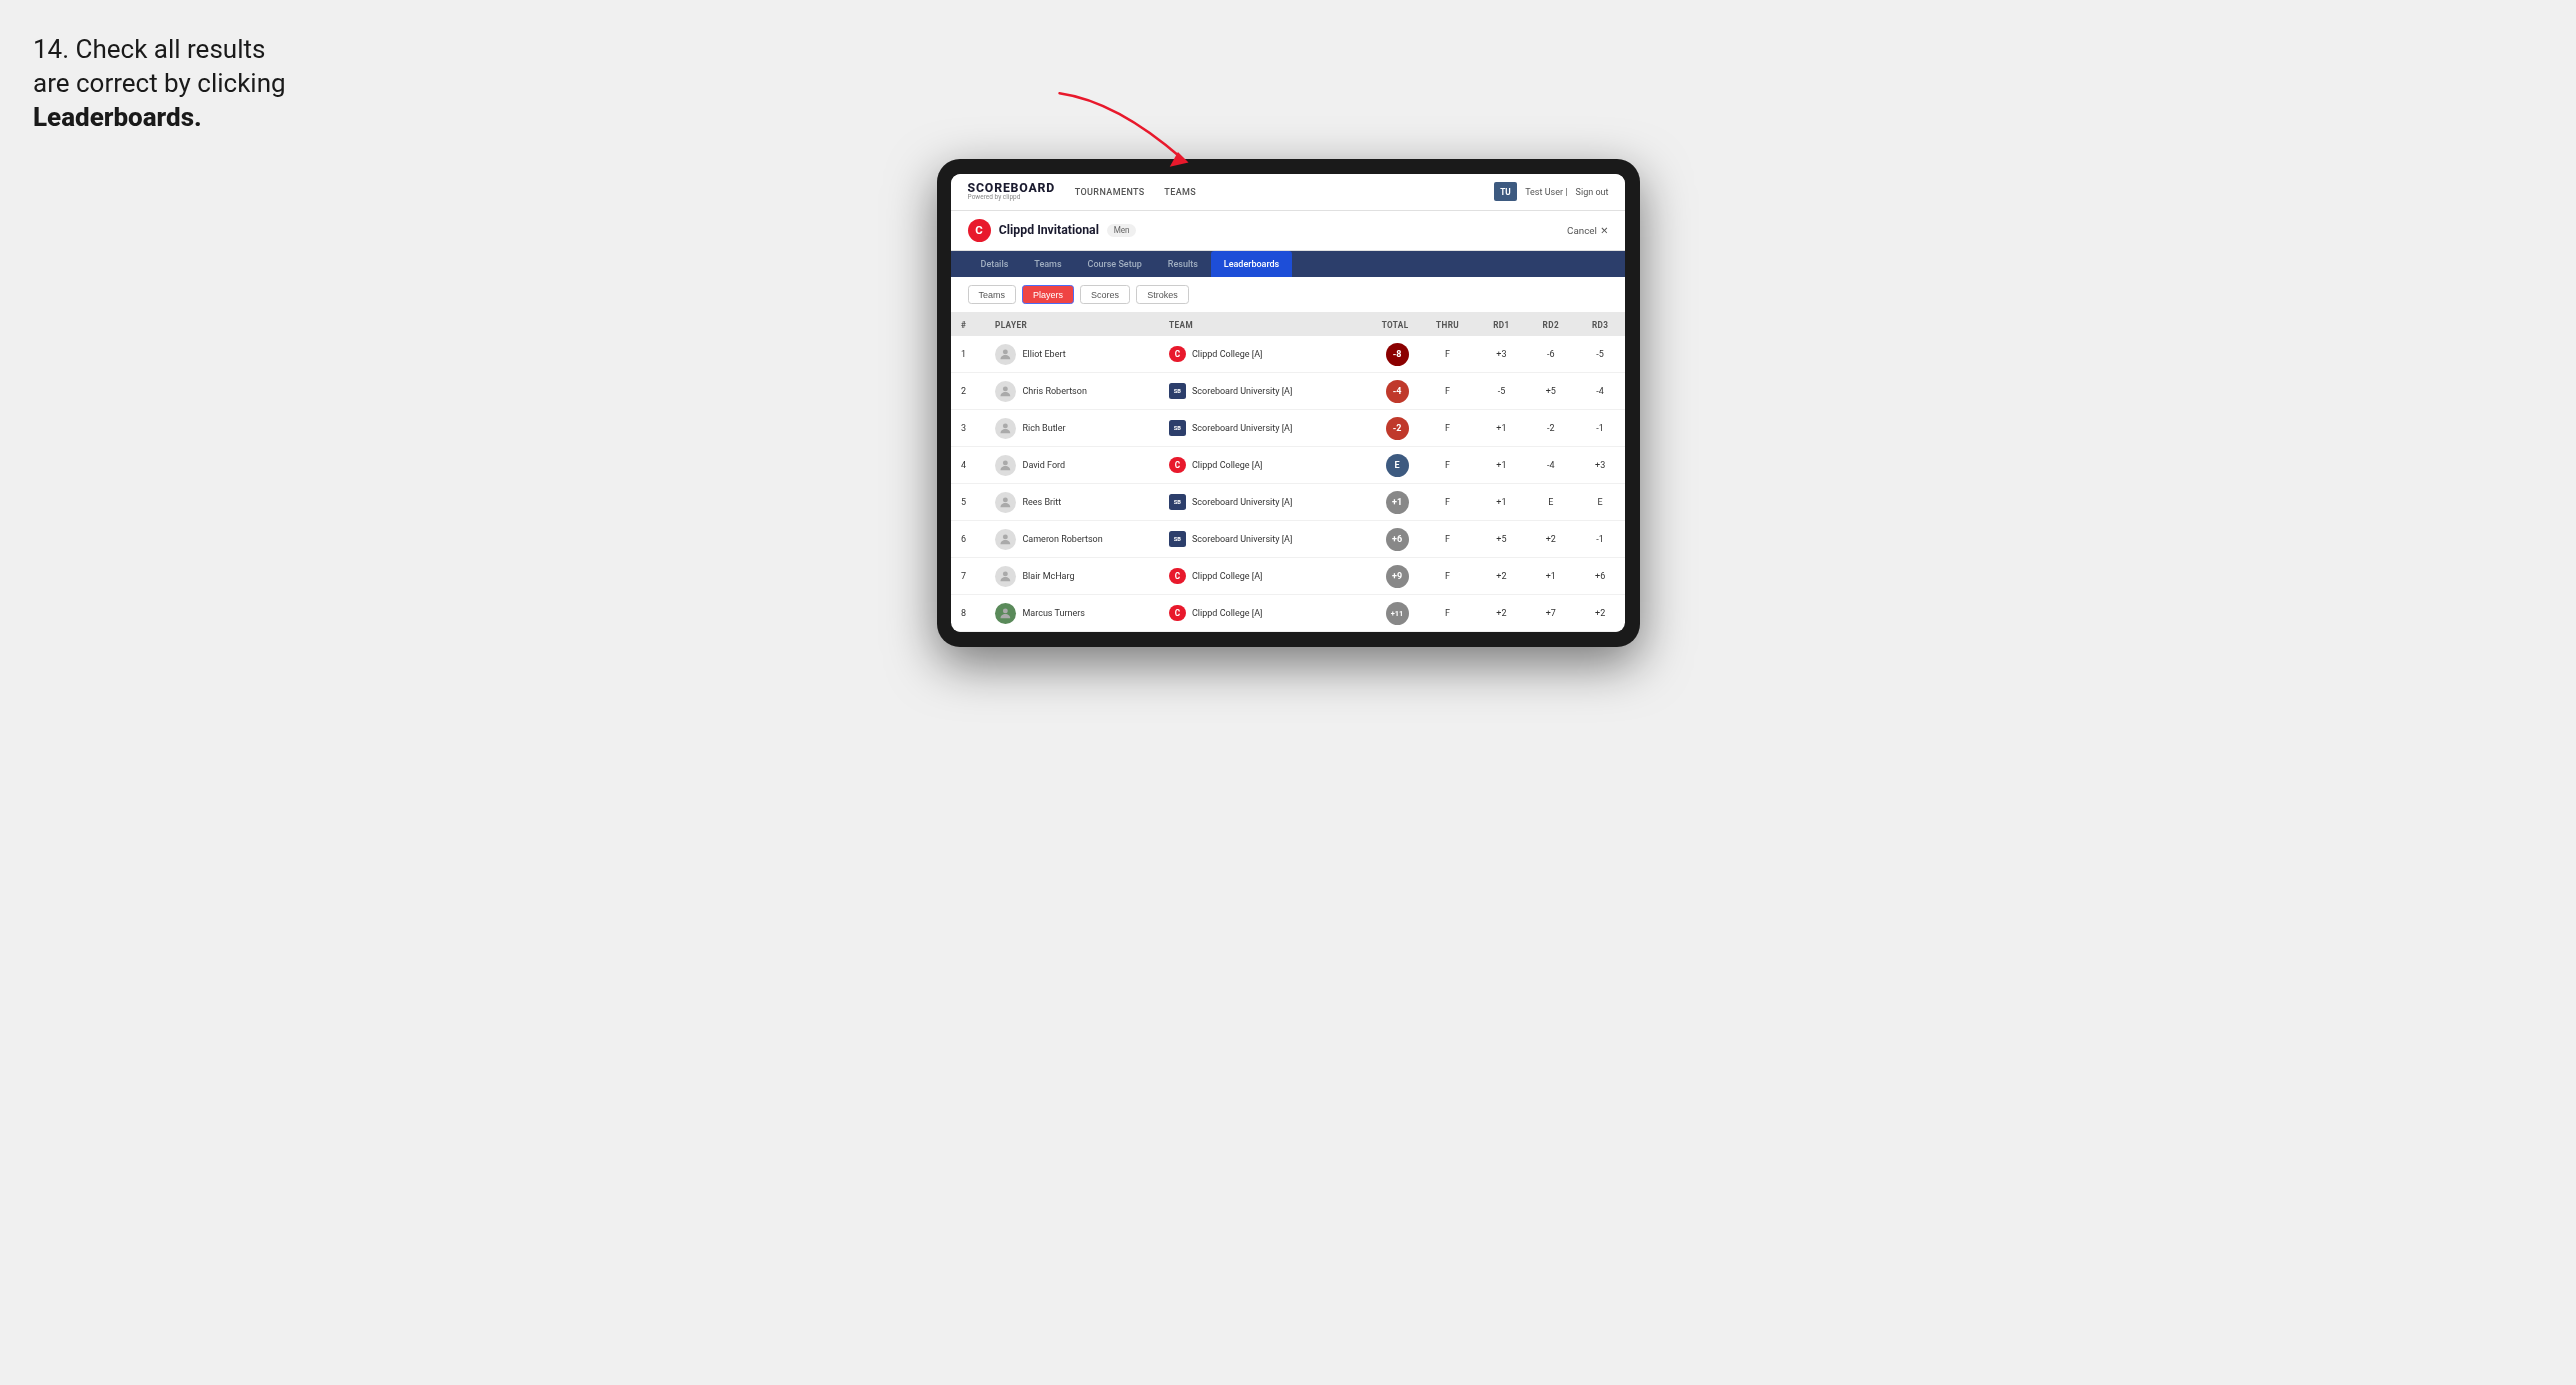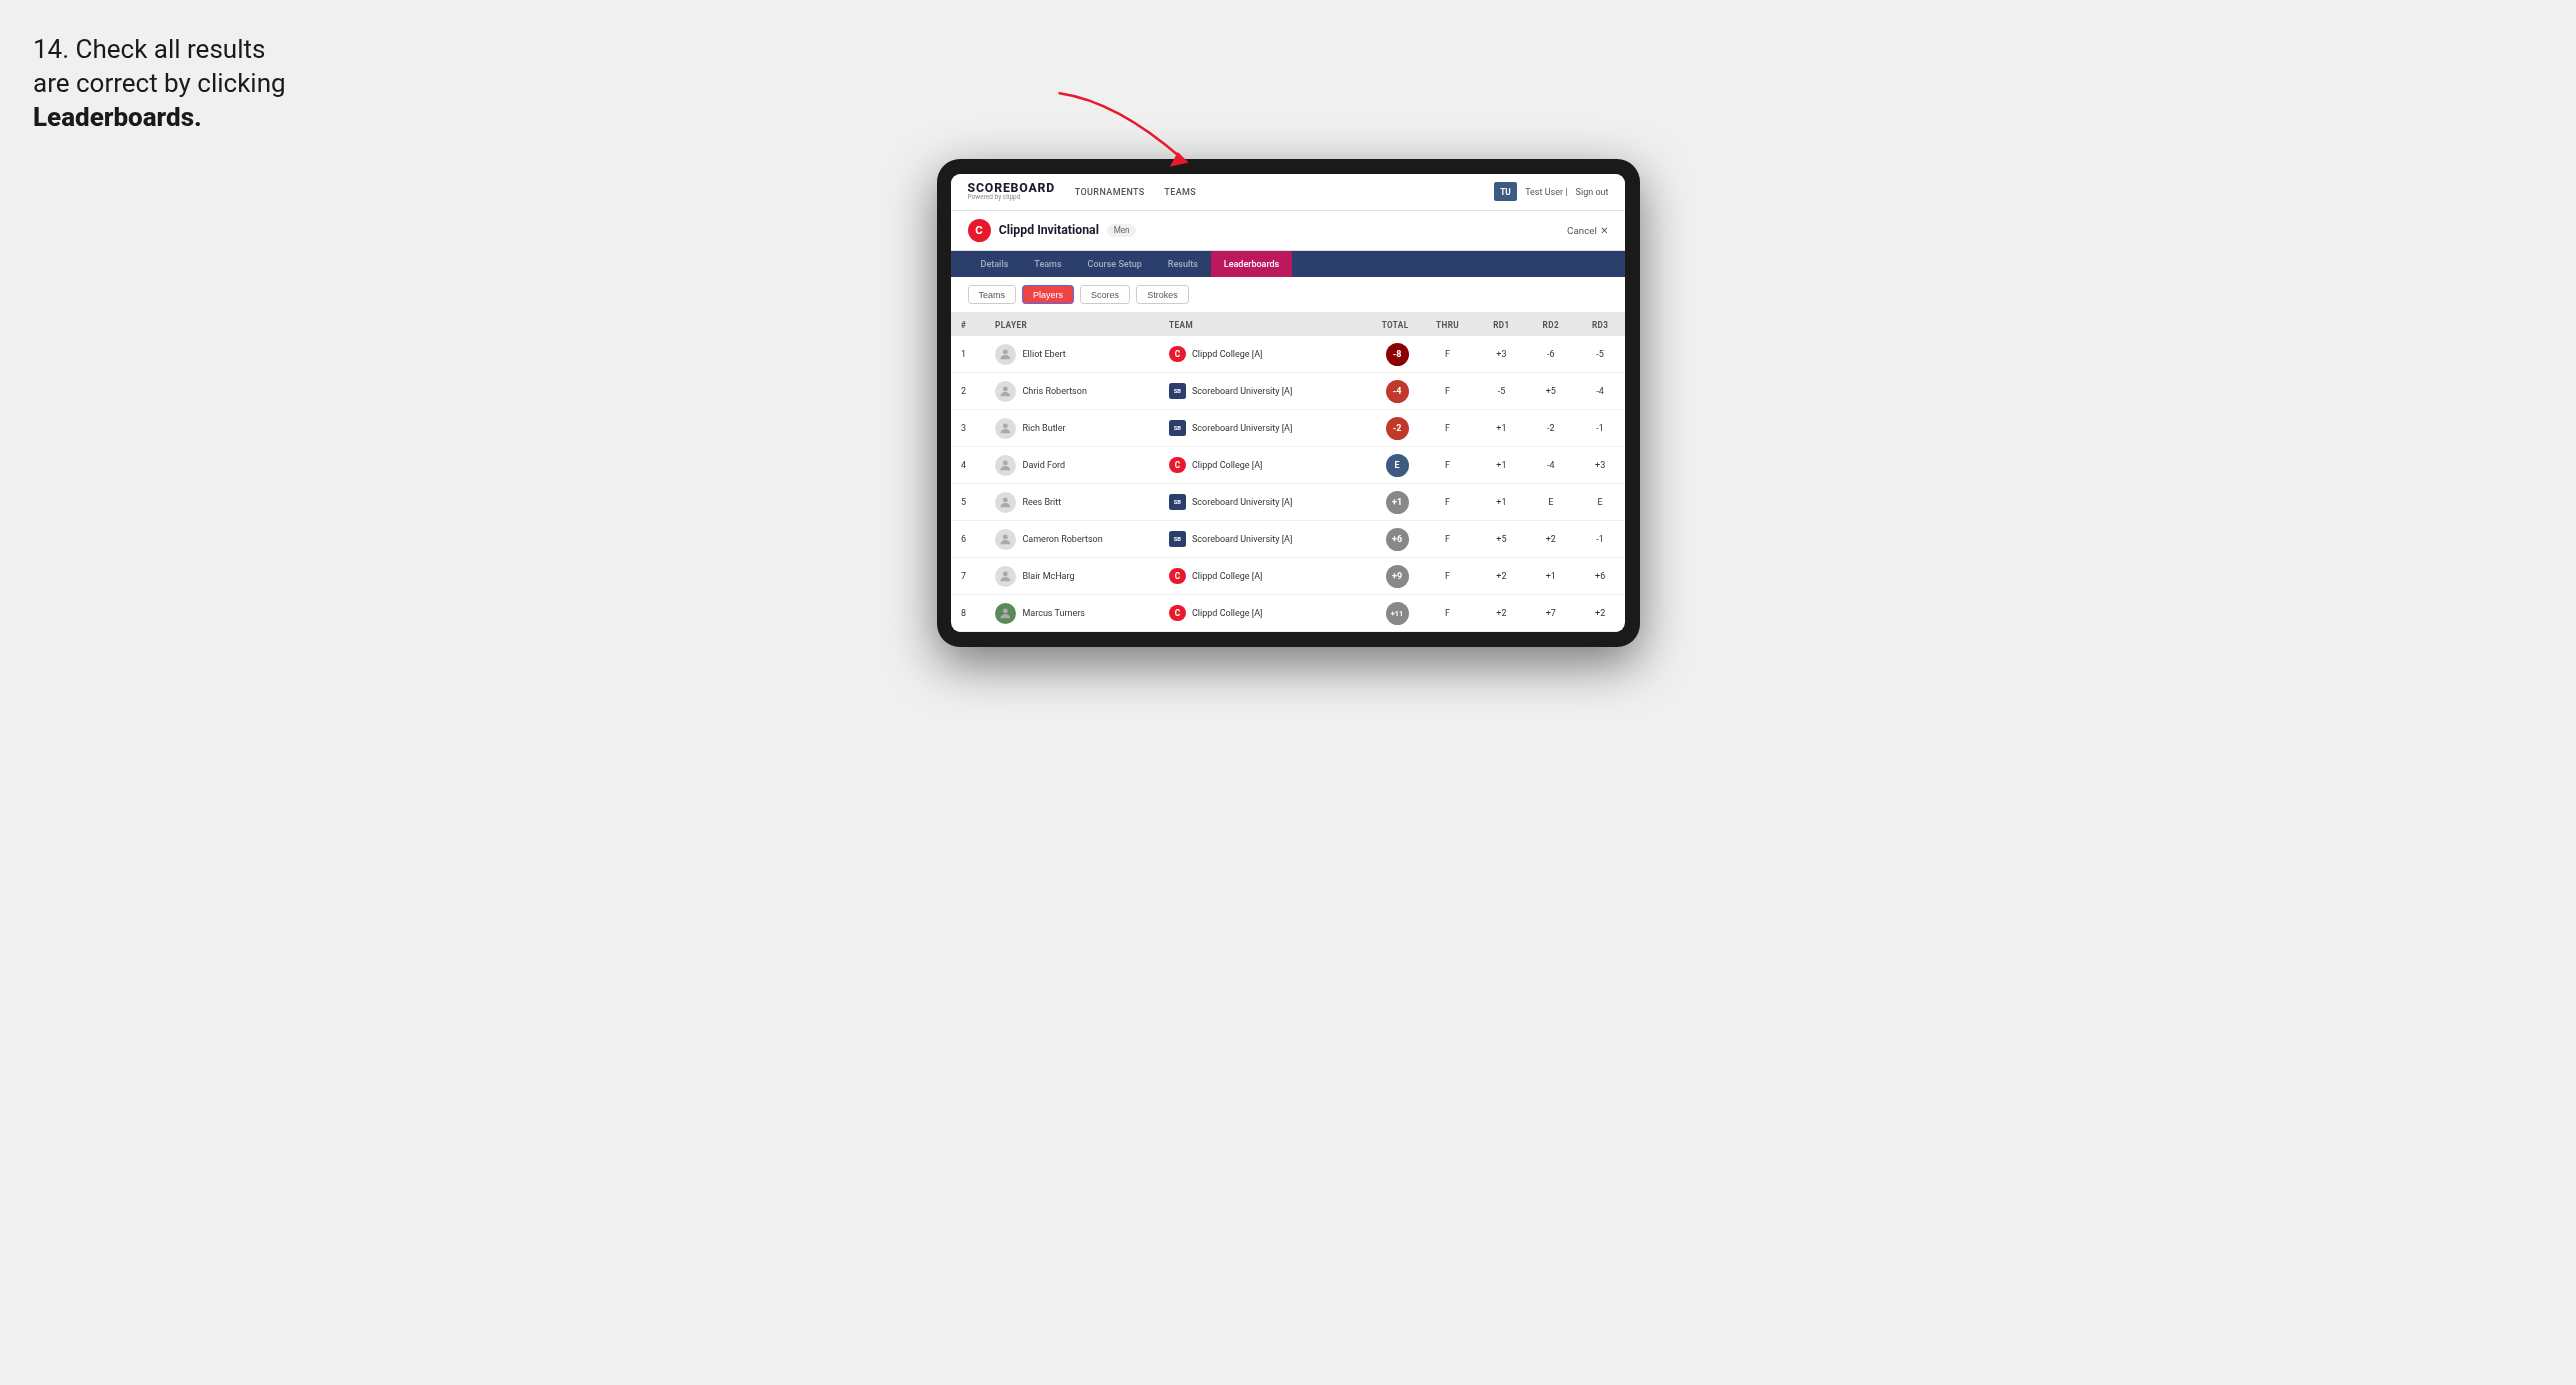--- a/index.html
+++ b/index.html
@@ -150,21 +150,21 @@
     }
     .tab-item {
       padding: 8.2px 13px;
       font-size: 9px;
       color: #a0aec0;
       cursor: pointer;
       font-weight: 500;
     }
     .tab-item.active {
       color: #fff;
-      background: #be185d;
+      background: #1d4ed8;
       border-radius: 3.3px 3.3px 0 0;
     }
 
     
     .filter-bar {
       display: flex;
       align-items: center;
       gap: 6.5px;
       padding: 8.2px 16.4px;
       background: #fff;

